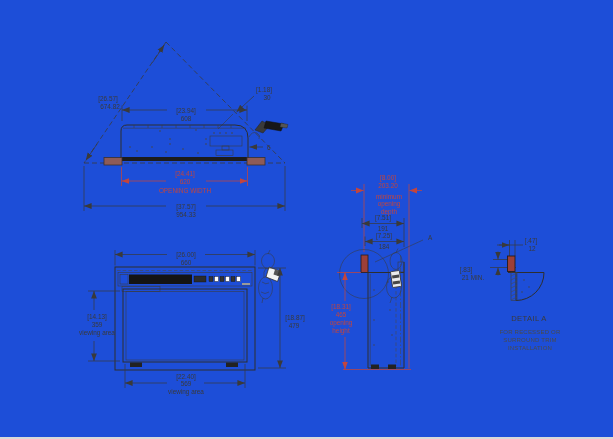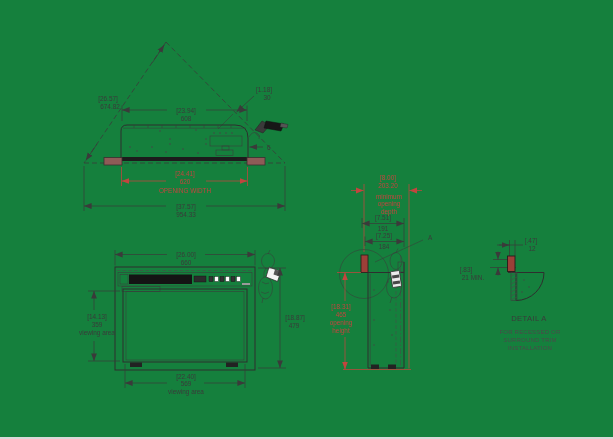--- a/index.html
+++ b/index.html
@@ -1,16 +1,16 @@
 <!DOCTYPE html>
 <html><head>
 <meta charset="utf-8">
 <style>
   html,body{margin:0;padding:0;background:#fff;}
-  #stage{position:relative;width:613px;height:439px;background:#15803d;overflow:hidden;
+  #stage{position:relative;width:613px;height:439px;background:#1d4ed8;overflow:hidden;
          font-family:"Liberation Sans", sans-serif;}
   svg{position:absolute;left:0;top:0;}
   text{font-family:"Liberation Sans", sans-serif;}
   .d{font-size:6.4px;fill:#3a3a3a;}
   .r{font-size:6.4px;fill:#c2453e;}
   .ttl{font-size:7.6px;fill:#3a3a3a;letter-spacing:.4px;}
   .note{font-size:6px;fill:#4a4a4a;letter-spacing:.2px;}
   .obj{stroke:#2e2e2e;fill:none;stroke-width:1;}
   .thin{stroke:#3a3a3a;fill:none;stroke-width:.55;}
   .dim{stroke:#3a3a3a;fill:none;stroke-width:.7;}

